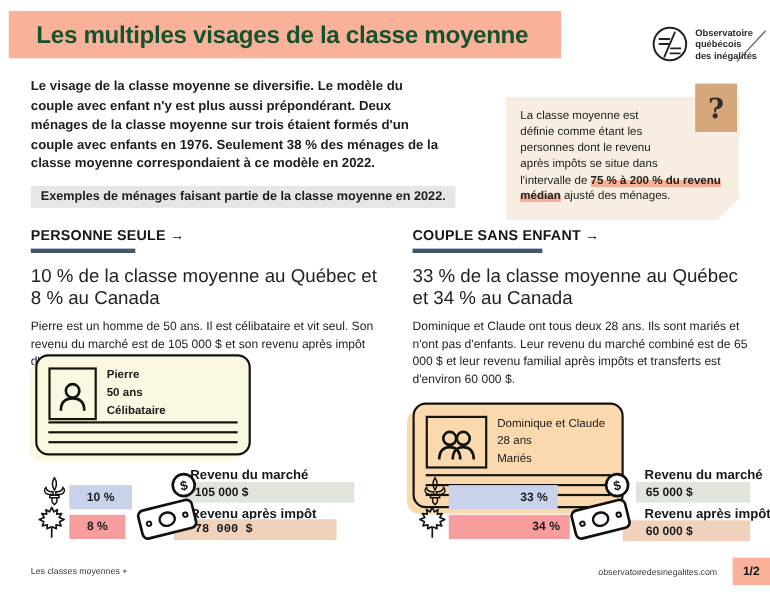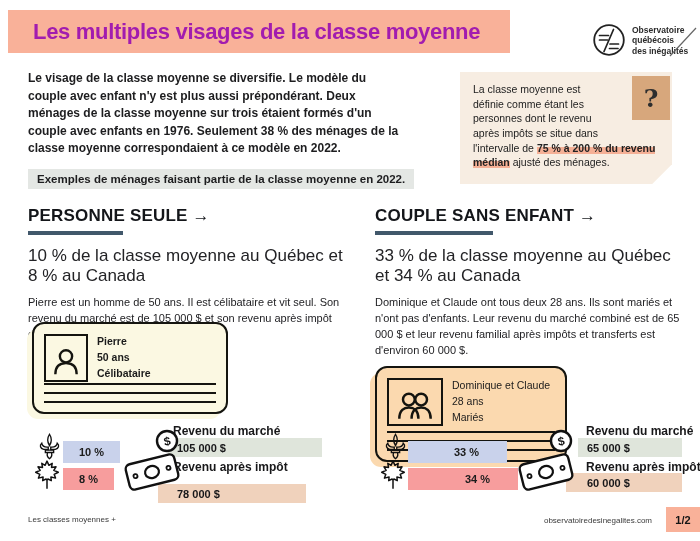--- a/index.html
+++ b/index.html
@@ -7,43 +7,43 @@
     --rule:#41586B; --qc:#C9D2EB; --ca:#F79D9D; --market:#DFE5DB; --tax:#F0D2BC;
     --cream:#FBF8E2; --peach:#FBD9AF; --ink:#1c1c1f;
   }
   *{box-sizing:border-box;margin:0;padding:0;}
   html,body{background:#e8e8e8;}
   body{font-family:"Liberation Sans","DejaVu Sans",sans-serif;color:var(--ink);}
   .page{position:relative;width:700px;height:541px;background:#ffffff;overflow:hidden;margin:0 auto;}
 
   
   .title-bar{position:absolute;left:8px;top:10px;width:502px;height:43px;background:var(--salmon);}
-  .title-bar h1{font-size:22px;font-weight:800;letter-spacing:-0.3px;line-height:43px;padding-left:25px;color:#a21caf;white-space:nowrap;}
+  .title-bar h1{font-size:22px;font-weight:800;letter-spacing:-0.3px;line-height:43px;padding-left:25px;color:#14532d;white-space:nowrap;}
   .logo{position:absolute;left:592px;top:23px;display:flex;gap:6px;align-items:flex-start;}
   .logo-text{font-size:8.5px;font-weight:700;line-height:1.22;color:#2b2b2b;margin-top:2px;}
   .deco-line{position:absolute;left:668px;top:26px;}
 
   
   .intro{position:absolute;left:28px;top:70px;width:372px;font-size:12px;font-weight:700;line-height:1.46;color:#1d1d1f;}
-  .def-box{position:absolute;left:460px;top:72px;width:212px;background:var(--def-bg);padding:10px 12px 14px 13px;
+  .def-box{position:absolute;left:460px;top:88px;width:212px;background:var(--def-bg);padding:10px 12px 14px 13px;
            font-size:10.5px;line-height:1.4;color:#222;
            clip-path:polygon(0 0,100% 0,100% calc(100% - 20px),calc(100% - 20px) 100%,0 100%);}
   .q-spacer{float:right;width:46px;height:46px;}
   .def-highlight{font-weight:700;background:linear-gradient(transparent 45%, #F5B096 45%);}
   .q-square{position:absolute;left:632px;top:76px;width:38px;height:44px;background:var(--qbox);
             display:flex;align-items:center;justify-content:center;font-size:25px;font-weight:700;color:#2e2e2e;font-family:"DejaVu Serif",serif;}
 
   
   .examples{position:absolute;left:28px;top:169px;background:var(--examples);padding:4px 9px;font-weight:700;font-size:11.5px;color:#1d1d1f;}
 
   
   .col{position:absolute;top:206px;}
   .col0{left:28px;width:322px;}
   .col1{left:375px;width:307px;}
-  .col h3{font-size:17px;font-weight:800;color:#14161a;letter-spacing:0.2px;}
+  .col h3{font-size:13px;font-weight:800;color:#14161a;letter-spacing:0.2px;}
   .rule{height:4px;background:var(--rule);margin-top:5px;}
   .col0 .rule{width:95px;}
   .col1 .rule{width:118px;}
   .share{margin-top:11px;font-size:17px;color:#232326;}
   .desc{margin-top:9px;font-size:11px;line-height:1.45;color:#232326;}
 
   
   .card{position:absolute;border:2px solid #14140f;border-radius:12px;padding:10px;}
   .card0{left:32px;top:322px;width:196px;height:92px;background:var(--cream);box-shadow:-6px 6px 0 -1px var(--cream);font-weight:bold;}
   .card1{left:375px;top:322px;width:192px;height:96px;background:var(--peach);box-shadow:-6px 6px 0 -1px var(--peach);margin-top:44px;}
@@ -51,32 +51,32 @@
   .photo{border:2px solid #14140f;display:flex;align-items:flex-end;justify-content:center;flex:none;}
   .card0 .photo{width:44px;height:48px;}
   .card1 .photo{width:56px;height:48px;}
   .card-text{margin-left:9px;font-size:10.5px;line-height:1.5;color:#1b1b1b;white-space:nowrap;}
   .card-lines{position:absolute;left:10px;right:10px;bottom:9px;}
   .cline{height:2px;background:#14140f;margin-top:7px;}
 
   
   .stat-bar{position:absolute;height:22px;display:flex;align-items:center;font-weight:700;font-size:11px;color:#1c1c1c;white-space:nowrap;}
   .bar-center{justify-content:center;}
-  .bar-right{justify-content:flex-end;padding-right:28px;}
+  .bar-right{justify-content:flex-end;padding-right:9px;}
   #s0-qc{left:63px;top:441px;width:57px;background:var(--qc);}
   #s0-ca{left:63px;top:468px;width:51px;background:var(--ca);}
   #s1-qc{left:408px;top:441px;width:99px;background:var(--qc);}
   #s1-ca{left:408px;top:468px;width:110px;background:var(--ca);text-align:right;}
   .flag-icon{position:absolute;}
   #fleur0{left:37px;top:433px;} #maple0{left:33px;top:460px;}
   #fleur1{left:383px;top:433px;} #maple1{left:379px;top:460px;}
   .inc-label{position:absolute;font-size:12px;font-weight:700;color:#18181a;white-space:nowrap;}
   .inc-bar{position:absolute;height:19px;display:flex;align-items:center;font-weight:700;font-size:11px;color:#18181a;white-space:nowrap;}
   #s0-mlabel{left:173px;top:424px;} #s0-mbar{left:168px;top:438px;width:154px;background:var(--market);padding-left:9px;}
-  #s0-tlabel{left:173px;top:460px;} #s0-tbar{left:158px;top:484px;width:148px;background:var(--tax);padding-left:19px;}
+  #s0-tlabel{left:173px;top:460px;} #s0-tbar{left:158px;top:472px;width:148px;background:var(--tax);padding-left:19px;font-family:Liberation Mono, monospace;}
   #s1-mlabel{left:586px;top:424px;} #s1-mbar{left:578px;top:438px;width:104px;background:var(--market);padding-left:9px;}
   #s1-tlabel{left:586px;top:460px;} #s1-tbar{left:566px;top:473px;width:116px;background:var(--tax);padding-left:21px;}
   .money{position:absolute;}
   #money0{left:124px;top:427px;} #money1{left:518px;top:427px;}
 
   
   .footer-series{position:absolute;left:28px;top:515px;font-size:8px;color:#3a3a3a;}
   .footer-site{position:absolute;right:48px;top:516px;font-size:8px;color:#3a3a3a;text-decoration:none;}
   .page-badge{position:absolute;left:666px;top:507px;width:34px;height:25px;background:var(--salmon);
               display:flex;align-items:center;justify-content:center;font-size:11px;font-weight:700;color:#151515;}

